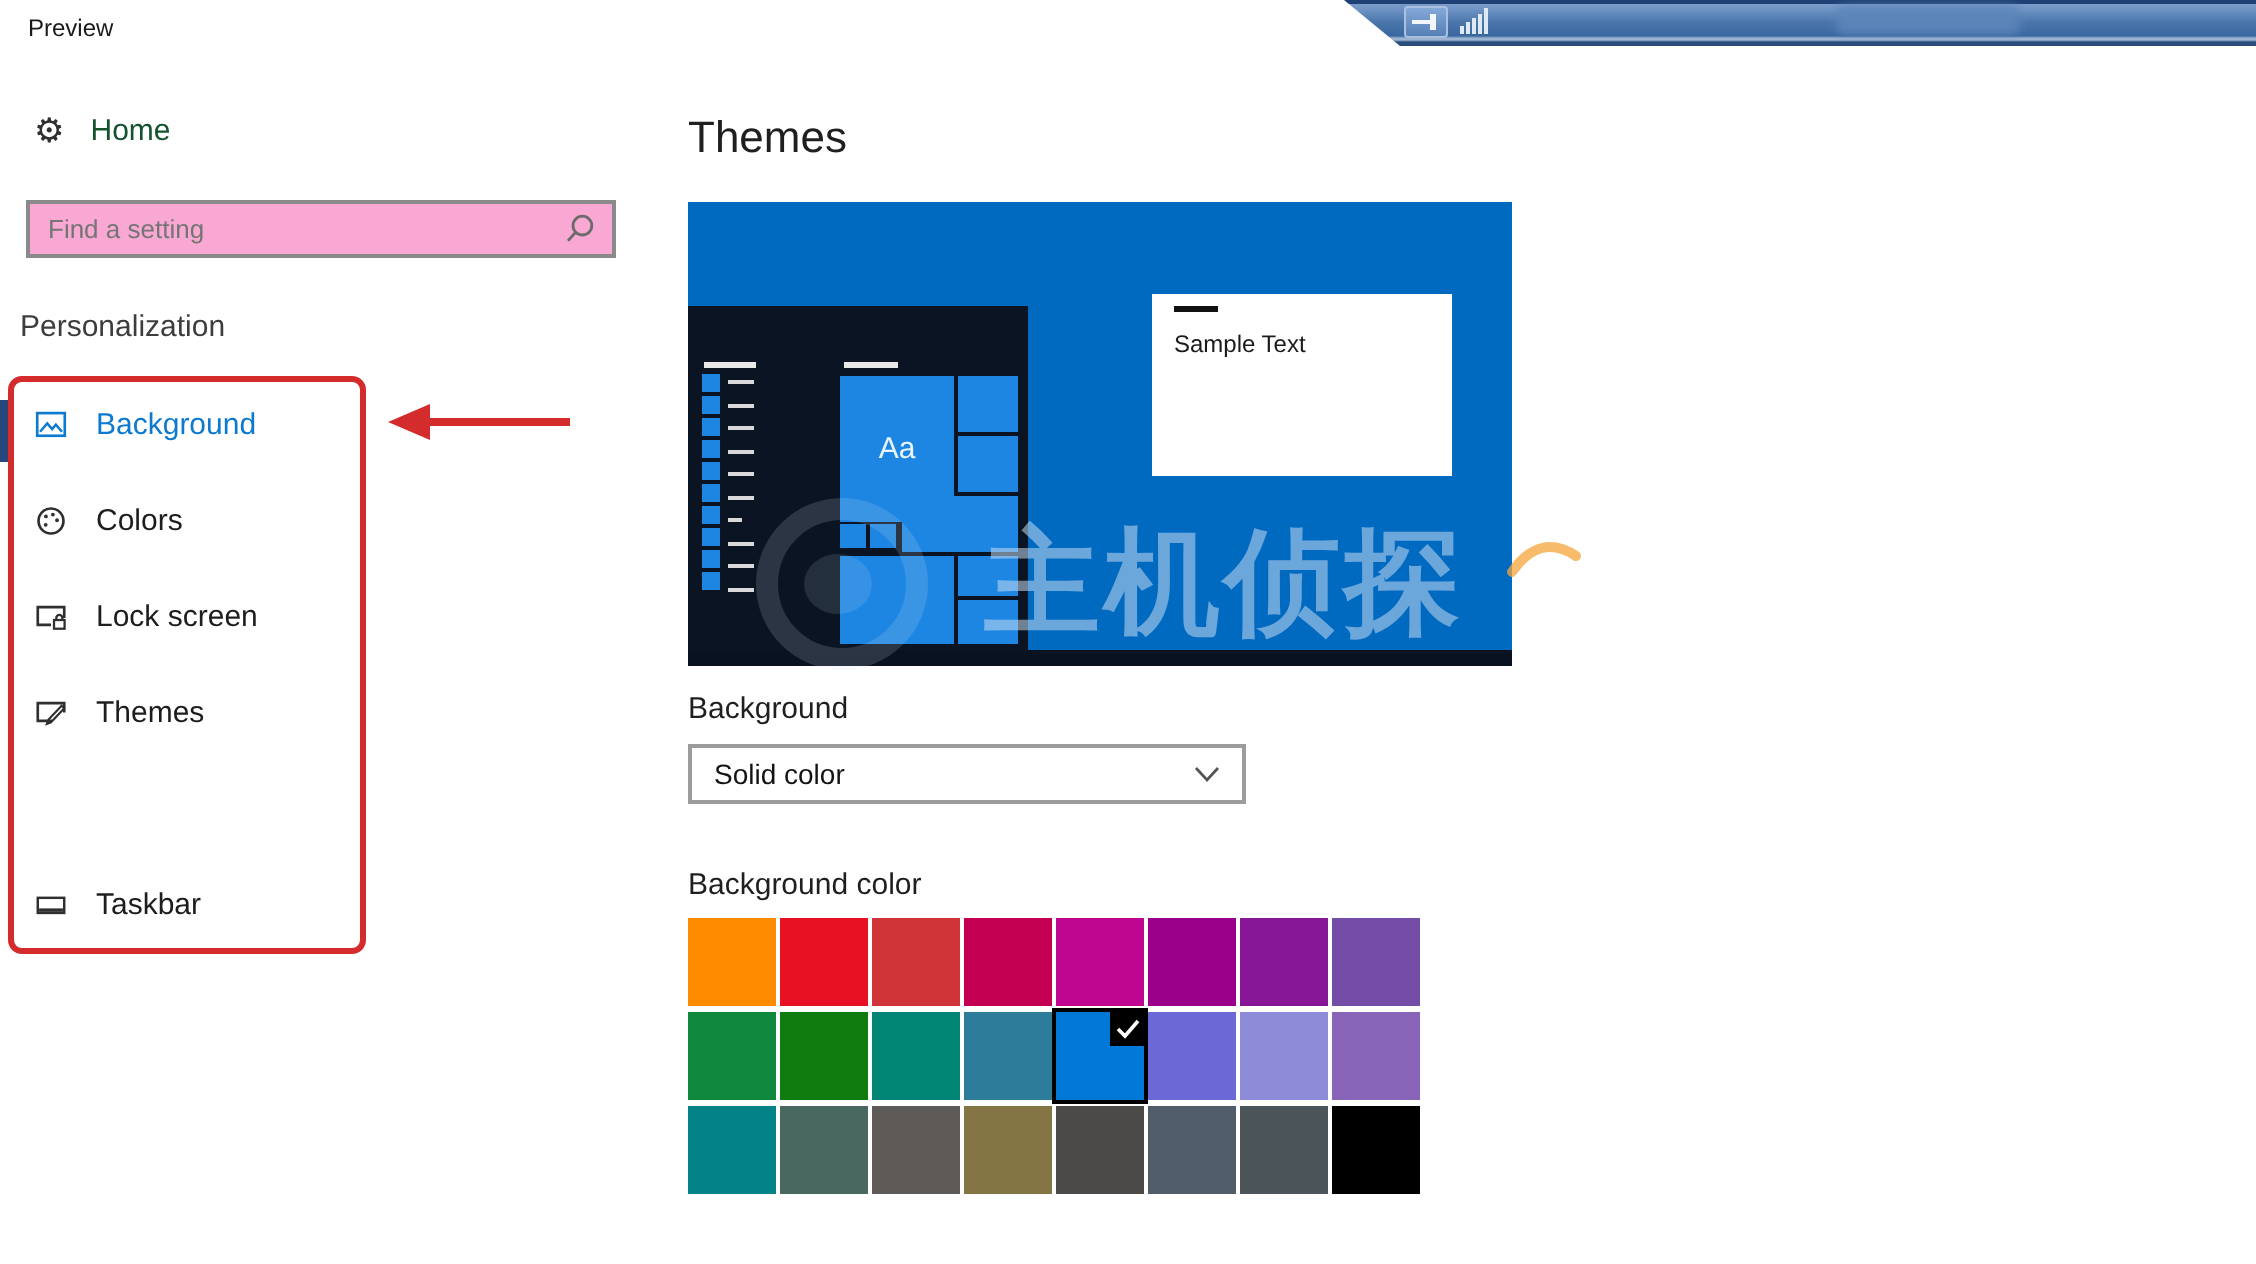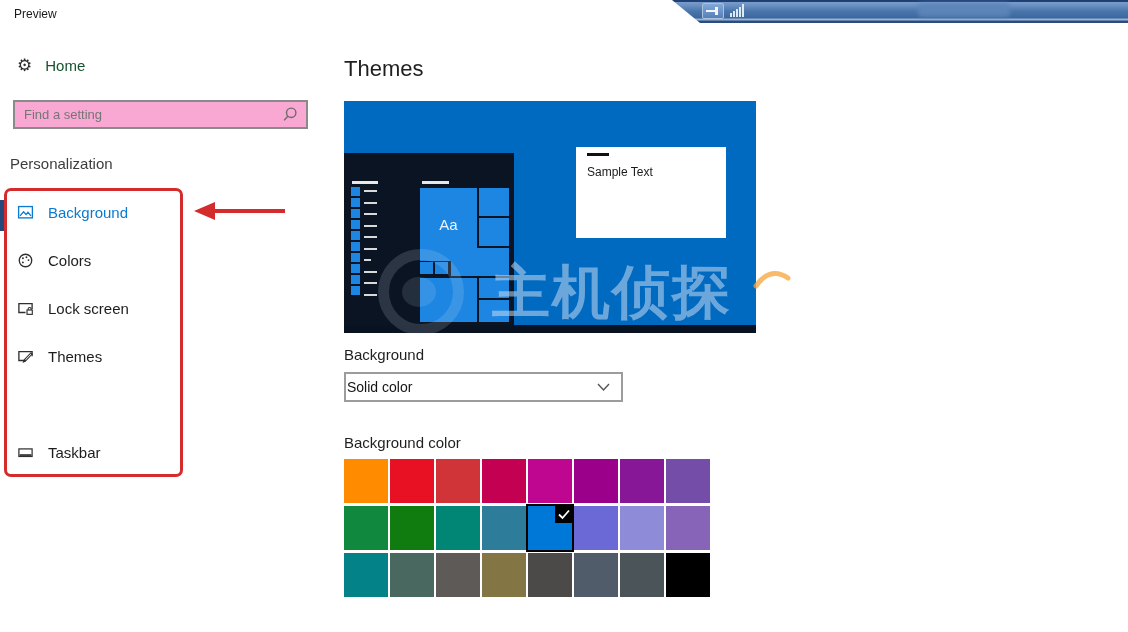--- a/index.html
+++ b/index.html
@@ -72,21 +72,21 @@
   .wm-brand { position:absolute; left:492px; top:240px; width:320px; height:108px; pointer-events:none;
     font-size:58px; font-weight:bold; line-height:104px; letter-spacing:2px;
     color:rgba(196,218,243,.55); white-space:nowrap; }
   .wm-orange { position:absolute; left:752px; top:264px; width:40px; height:40px; pointer-events:none; opacity:.75; }
   .wm-tagline { position:absolute; left:503px; top:345px; font-size:21px; letter-spacing:3px;
     color:#c6cbd8; white-space:nowrap; pointer-events:none; }
 
   .bg-label { position:absolute; left:344px; top:346px; font-size:15px; color:#1f1f1f; }
   .dropdown { position:absolute; left:344px; top:372px; width:279px; height:30px;
     border:2px solid #9c9c9c; background:#fff; display:flex; align-items:center; cursor:default; }
-  .dropdown .val { flex:1; padding-left:1px; font-size:14px; color:#141414; }
+  .dropdown .val { flex:1; padding-left:11px; font-size:14px; color:#141414; }
   .dropdown .chev { margin-right:11px; width:13px; height:9px; flex:none; }
 
   .colors-label { position:absolute; left:344px; top:434px; font-size:15px; color:#1f1f1f; }
   .swatch-grid { position:absolute; left:344px; top:459px; display:grid;
     grid-template-columns:repeat(8,44px); grid-auto-rows:44px; column-gap:2px; row-gap:3px; }
   .swatch { position:relative; width:44px; height:44px; cursor:pointer; }
   .swatch.selected { outline:2px solid #000; }
   .swatch .chk { position:absolute; right:0; top:0; width:17px; height:17px; background:#000;
     display:flex; align-items:center; justify-content:center; }
 </style>

